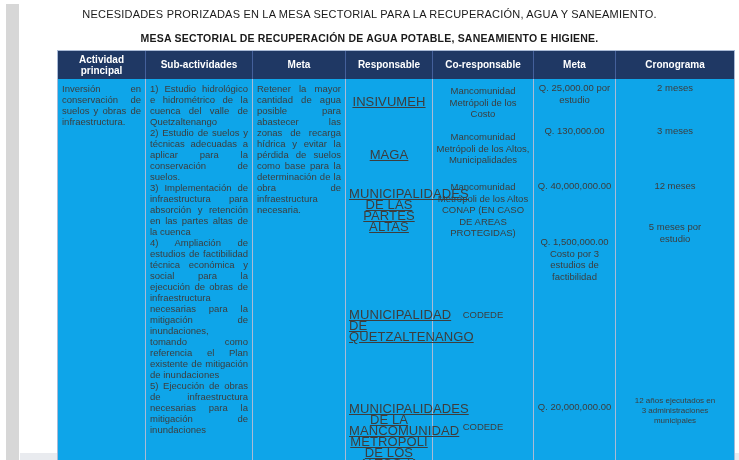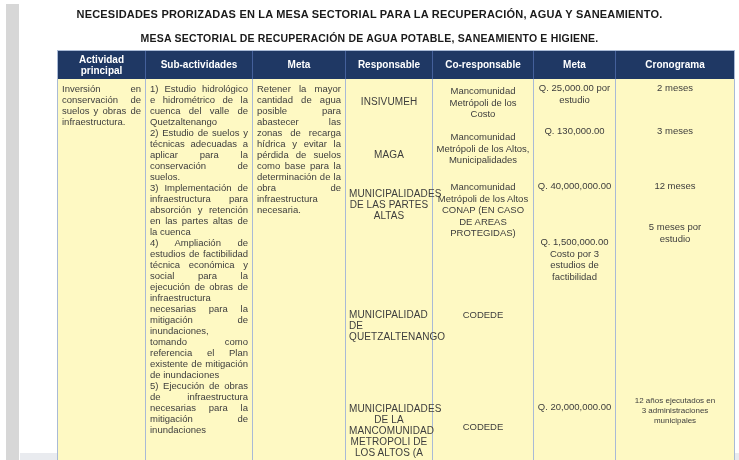--- a/index.html
+++ b/index.html
@@ -16,29 +16,29 @@
     background:#d7d7d7;
   }
   .page-edge-bottom{
     position:absolute;left:20px;top:453px;width:719px;height:7px;
     background:#e9ebef;
   }
   .titles{
     position:absolute;left:0;top:8px;width:739px;text-align:center;
     color:#1a1a1a;
   }
-  .title-1{font-size:11px;font-weight:bold;letter-spacing:.2px;}
+  .title-1{font-size:11px;font-weight:normal;letter-spacing:.2px;}
   .title-2{font-size:10.5px;font-weight:bold;letter-spacing:.2px;margin-top:12px;}
 
   .doc-table{
     position:absolute;left:57px;top:50px;width:678px;height:410px;
     border:1px solid #a9bad6;border-bottom:none;
     box-sizing:border-box;
     overflow:hidden;
-    background:#fef9c3;
+    background:#0ea5e9;
   }
   .thead{
     display:flex;height:28px;background:#1f3864;color:#ffffff;
   }
   .th{
     display:flex;align-items:center;justify-content:center;text-align:center;
     font-weight:bold;font-size:10px;line-height:11.5px;
     border-right:1px solid #44609b;box-sizing:border-box;
     padding:0 4px;
   }
@@ -67,21 +67,21 @@
     text-align:justify;
   }
   .para p{margin:0;text-align:justify;}
 
   .entry{
     position:absolute;left:3px;right:3px;
     font-size:9.5px;line-height:11.5px;
     color:#3d3d3d;text-align:center;
   }
   .entry.resp{
-    font-size:10px;line-height:11px;letter-spacing:.1px;
+    font-size:13px;line-height:11px;letter-spacing:.1px;text-decoration:underline;
   }
   .entry.left{text-align:left;}
   .entry.small{font-size:8px;line-height:10px;}
   .entry .narrow{max-width:70px;margin:0 auto;}
   .entry .narrow-84{max-width:84px;margin:0 auto;}
 </style>
 </head>
 <body>
 
 <div class="page-edge-left"></div>

